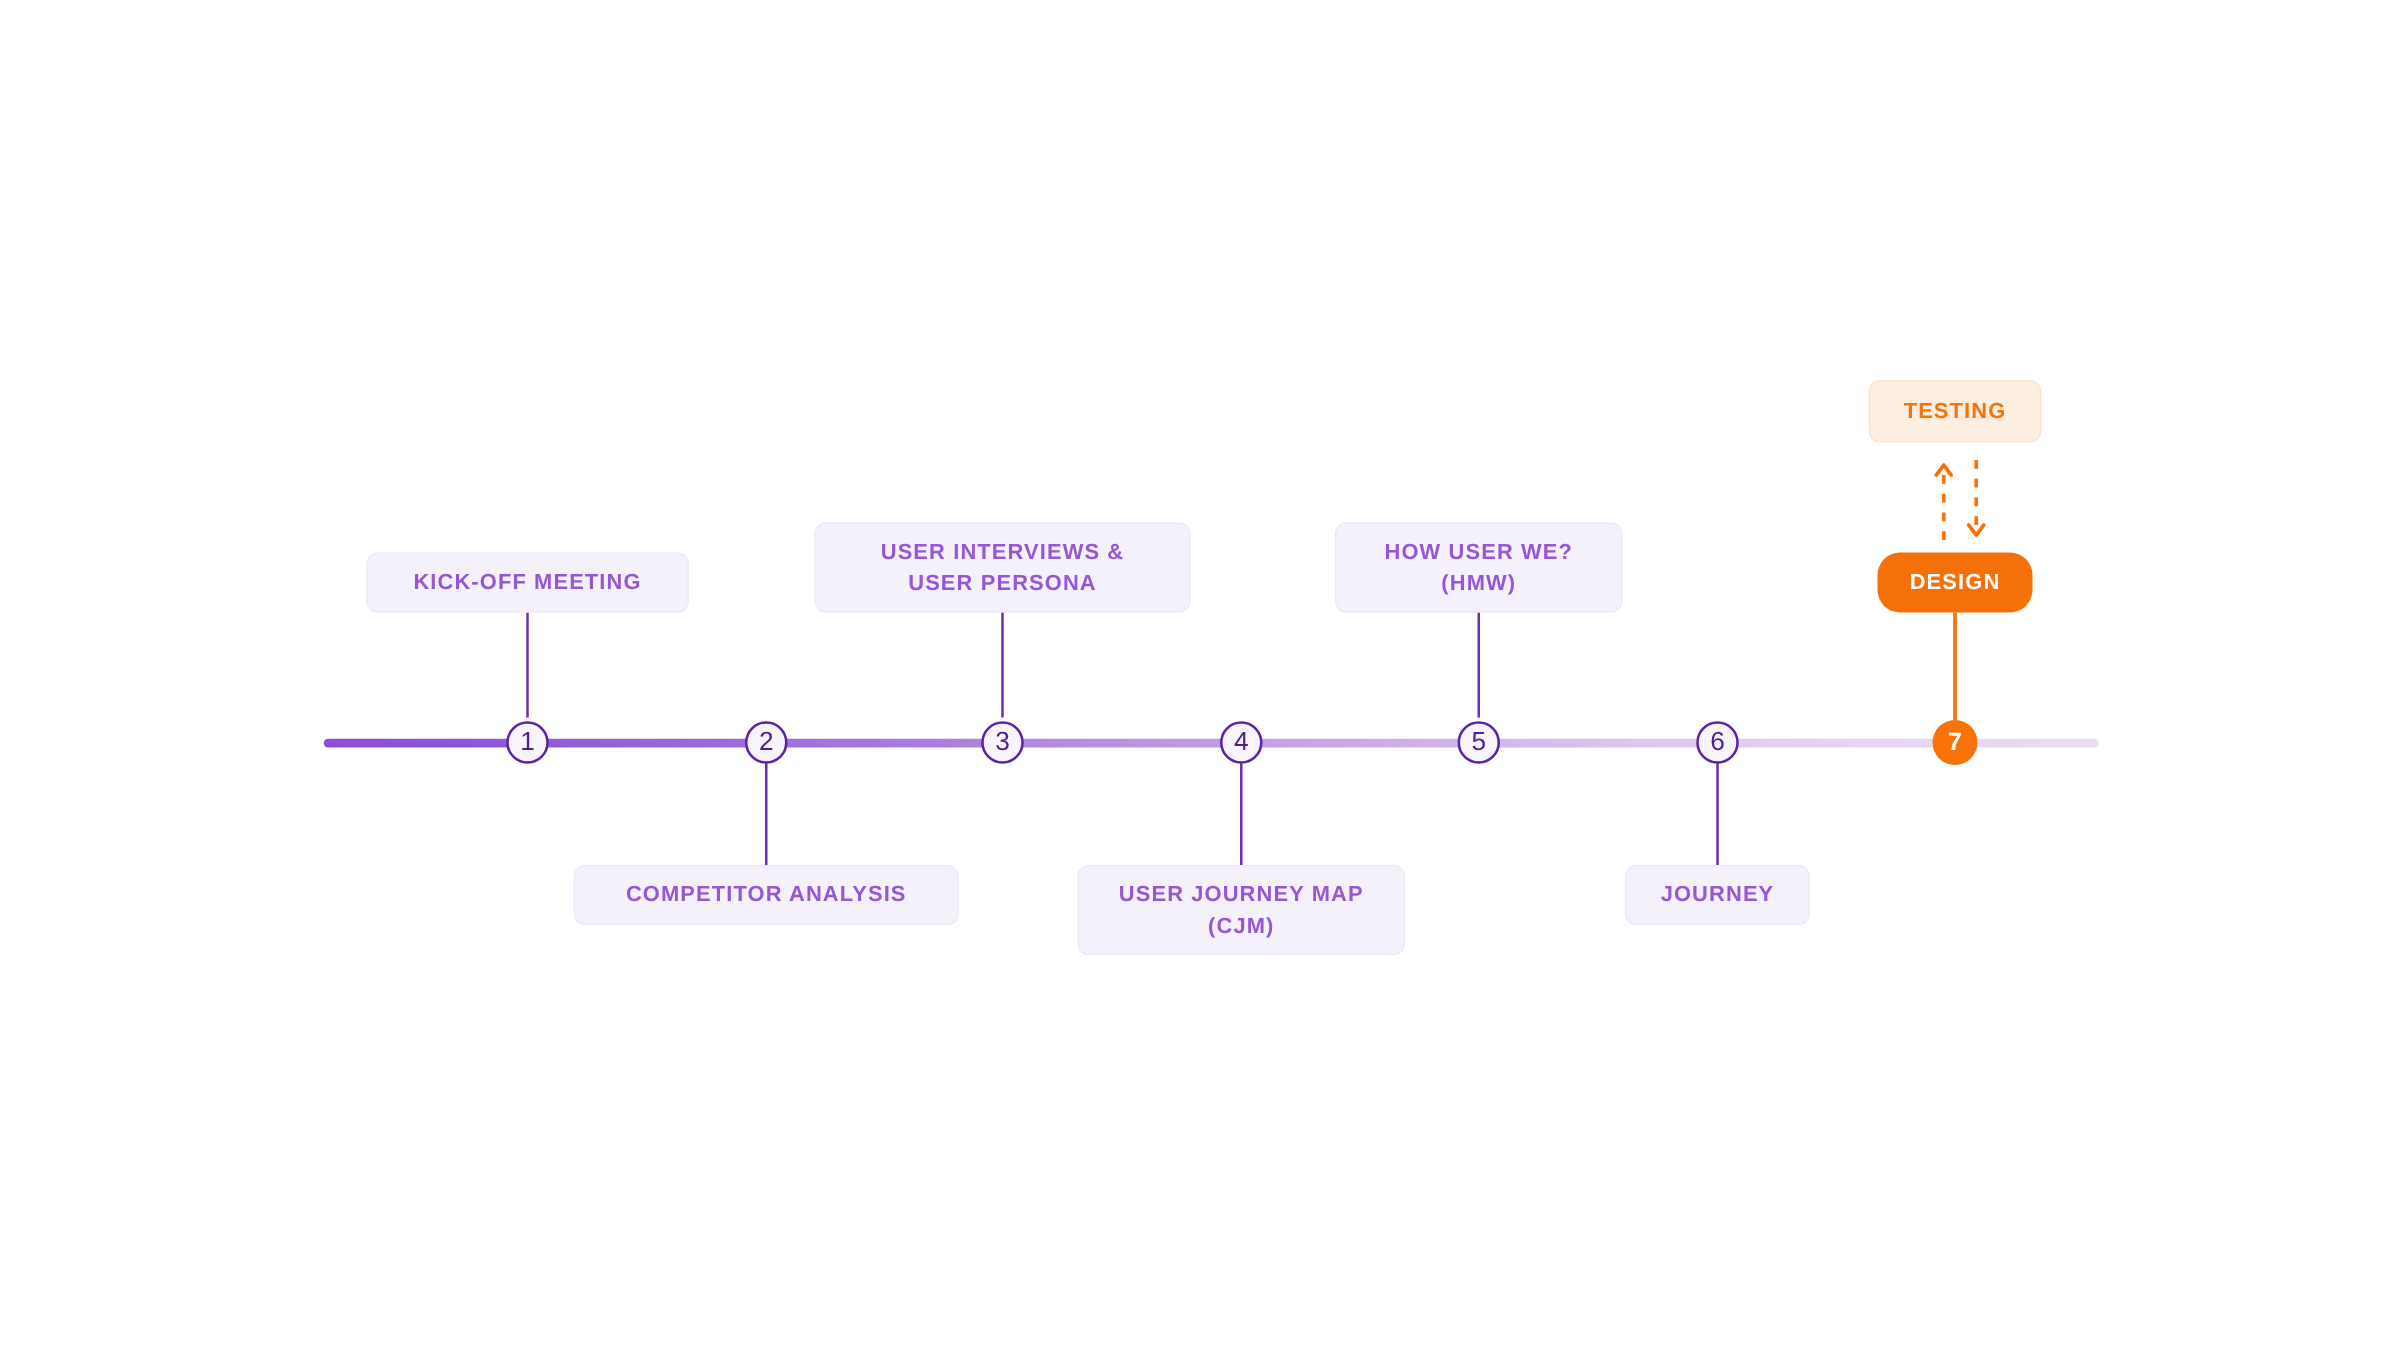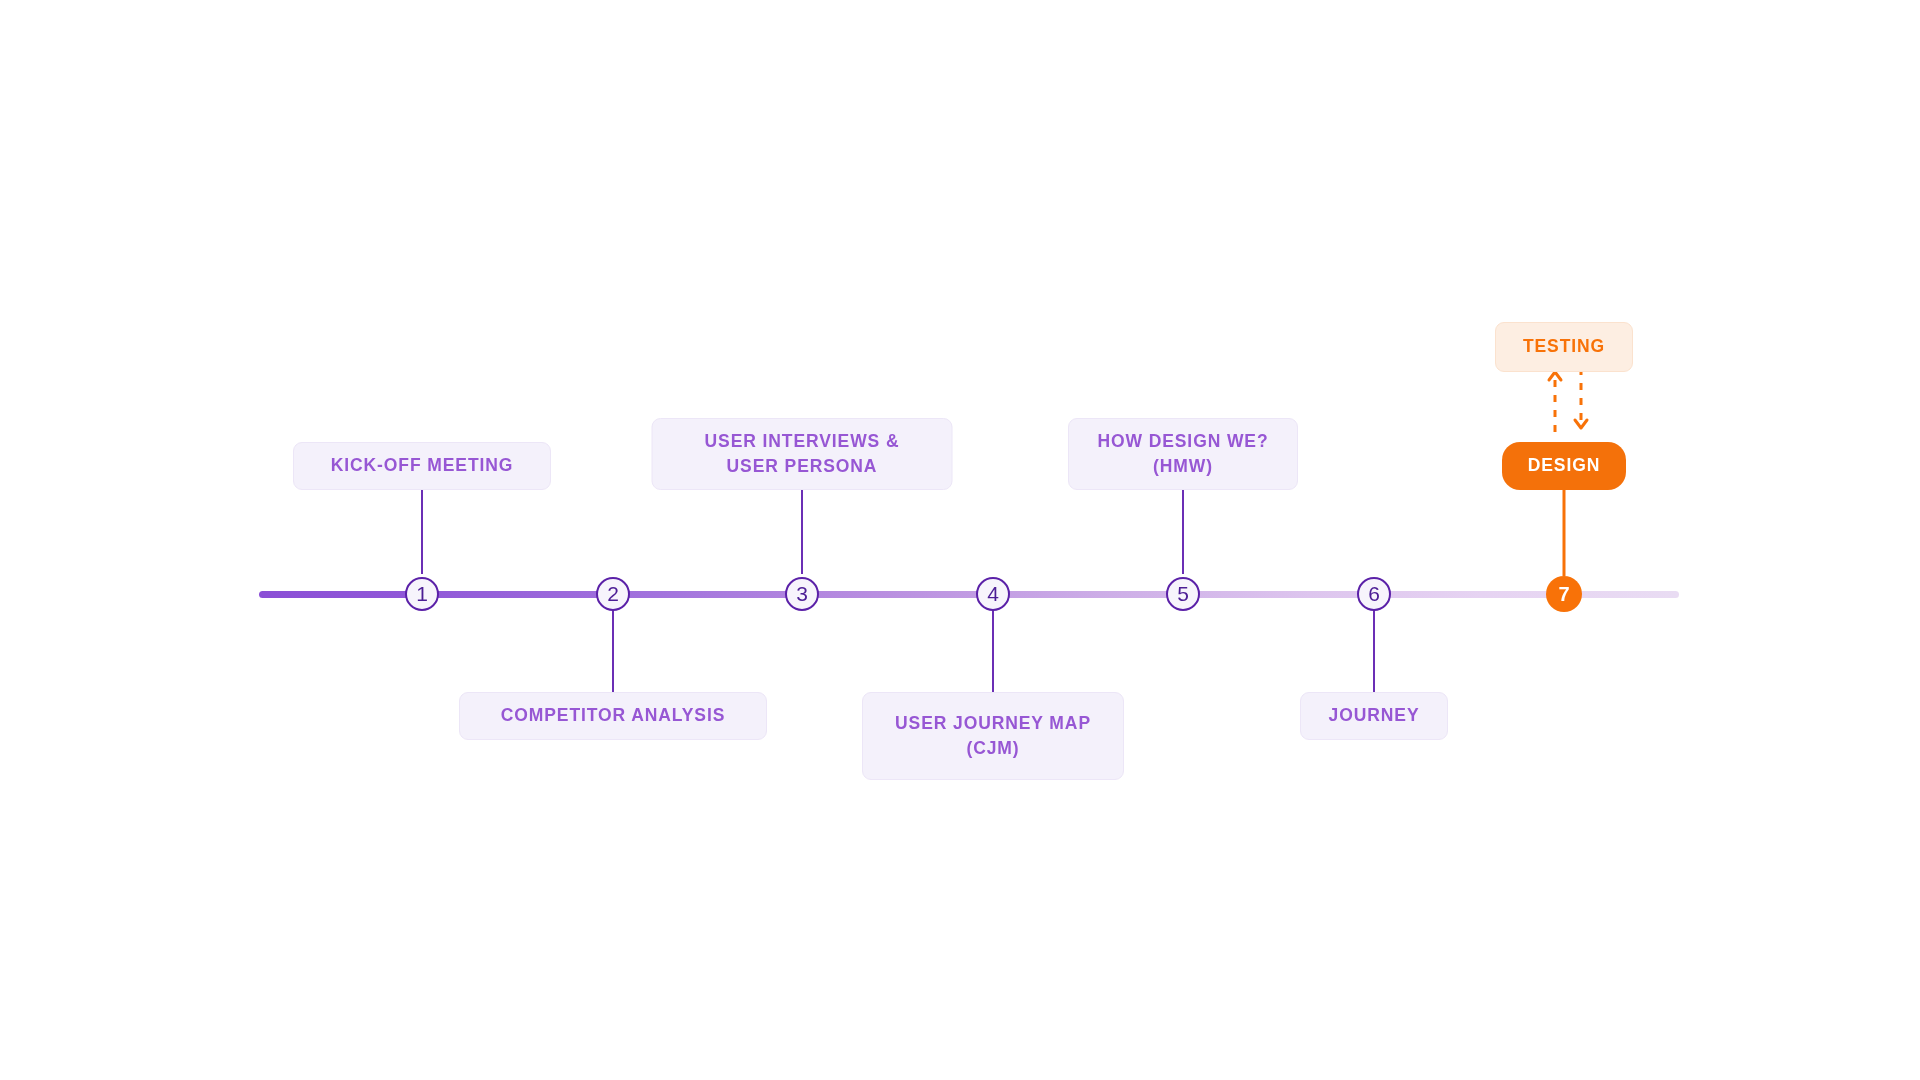--- a/index.html
+++ b/index.html
@@ -153,46 +153,46 @@
   <div class="card purple" style="left:802px; top:418px; width:301px; height:72px;">
     <span class="card-text">USER INTERVIEWS &amp;
 USER PERSONA</span>
   </div>
   <div class="stem" style="left:802px; top:490px; height:84px;"></div>
   <div class="node purple" style="left:802px; top:594px;">
     <span>3</span>
   </div>
 
   <div class="stem" style="left:993px; top:608px; height:84px;"></div>
-  <div class="card purple" style="left:993px; top:692px; width:262px; height:88px;">
+  <div class="card purple" style="left:993px; top:692px; width:262px; height:72px;">
     <span class="card-text">USER JOURNEY MAP
 (CJM)</span>
   </div>
   <div class="node purple" style="left:993px; top:594px;">
     <span>4</span>
   </div>
 
   <div class="card purple" style="left:1183px; top:418px; width:230px; height:72px;">
-    <span class="card-text">HOW DESIGN WE?
+    <span class="card-text">HOW USER WE?
 (HMW)</span>
   </div>
   <div class="stem" style="left:1183px; top:490px; height:84px;"></div>
   <div class="node purple" style="left:1183px; top:594px;">
     <span>5</span>
   </div>
 
   <div class="stem" style="left:1374px; top:608px; height:84px;"></div>
   <div class="card purple" style="left:1374px; top:692px; width:148px; height:48px;">
     <span class="card-text">JOURNEY</span>
   </div>
   <div class="node purple" style="left:1374px; top:594px;">
     <span>6</span>
   </div>
 
-  <div class="card peach" style="left:1564px; top:322px; width:138px; height:50px;">
+  <div class="card peach" style="left:1564px; top:304px; width:138px; height:50px;">
     <span class="card-text">TESTING</span>
   </div>
 
   <svg class="loop" style="left:1540px; top:366px;" width="56" height="68" viewBox="0 0 56 68">
 
     <g>
       <line x1="15" y1="66" x2="15" y2="10" stroke="#f87208" stroke-width="3" stroke-dasharray="7 8" stroke-linecap="butt"></line>
       <polyline points="9,14 15,6 21,14" fill="none" stroke="#f87208" stroke-width="3" stroke-linecap="round" stroke-linejoin="round"></polyline>
     </g>
 

